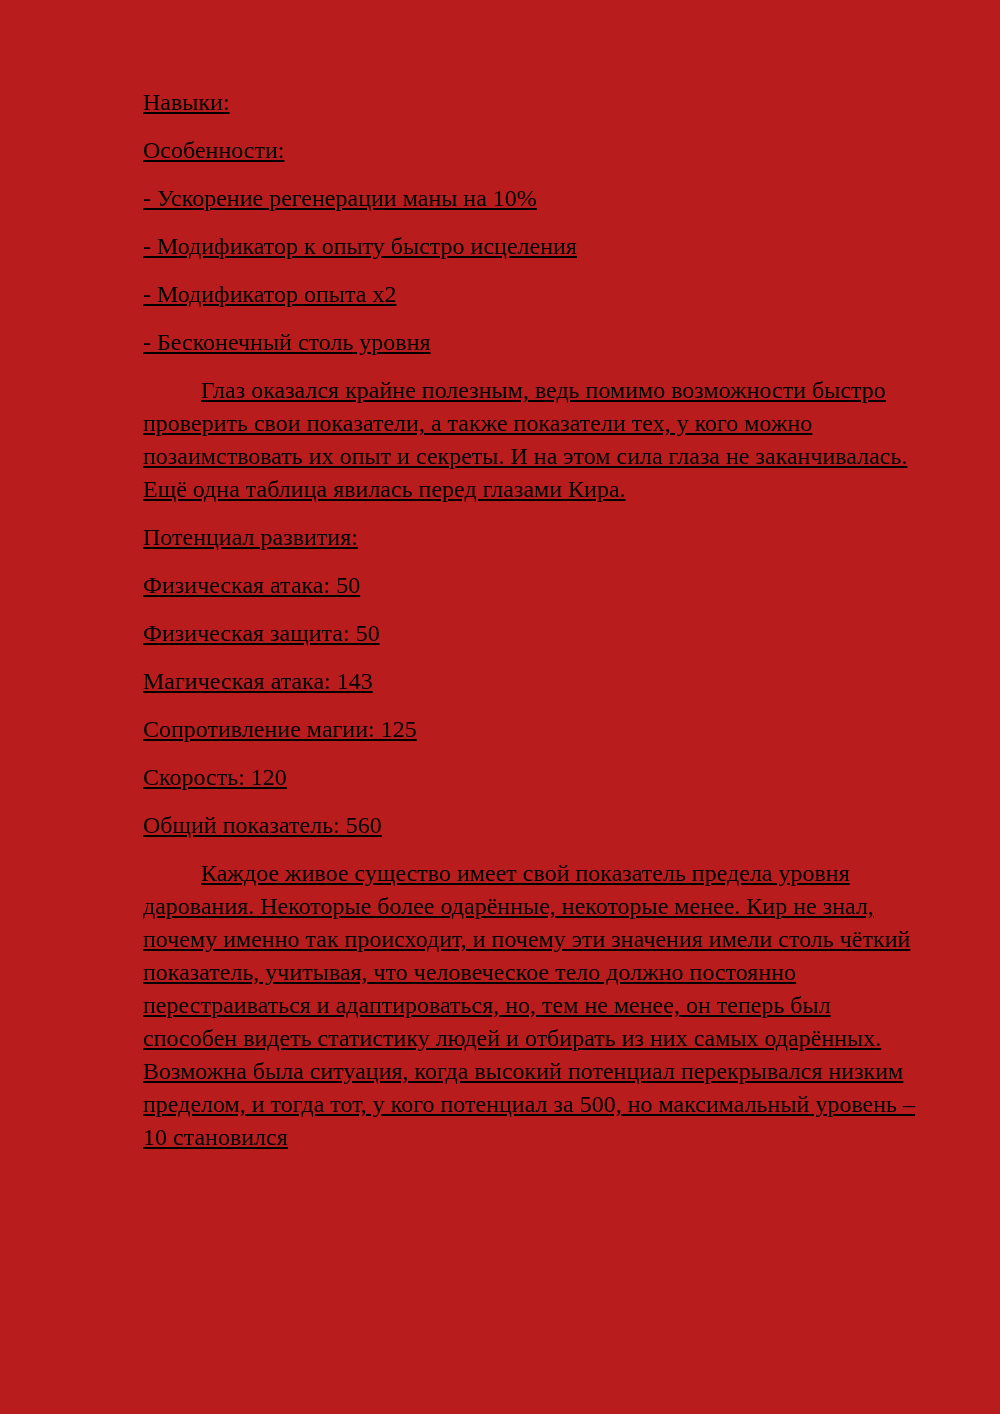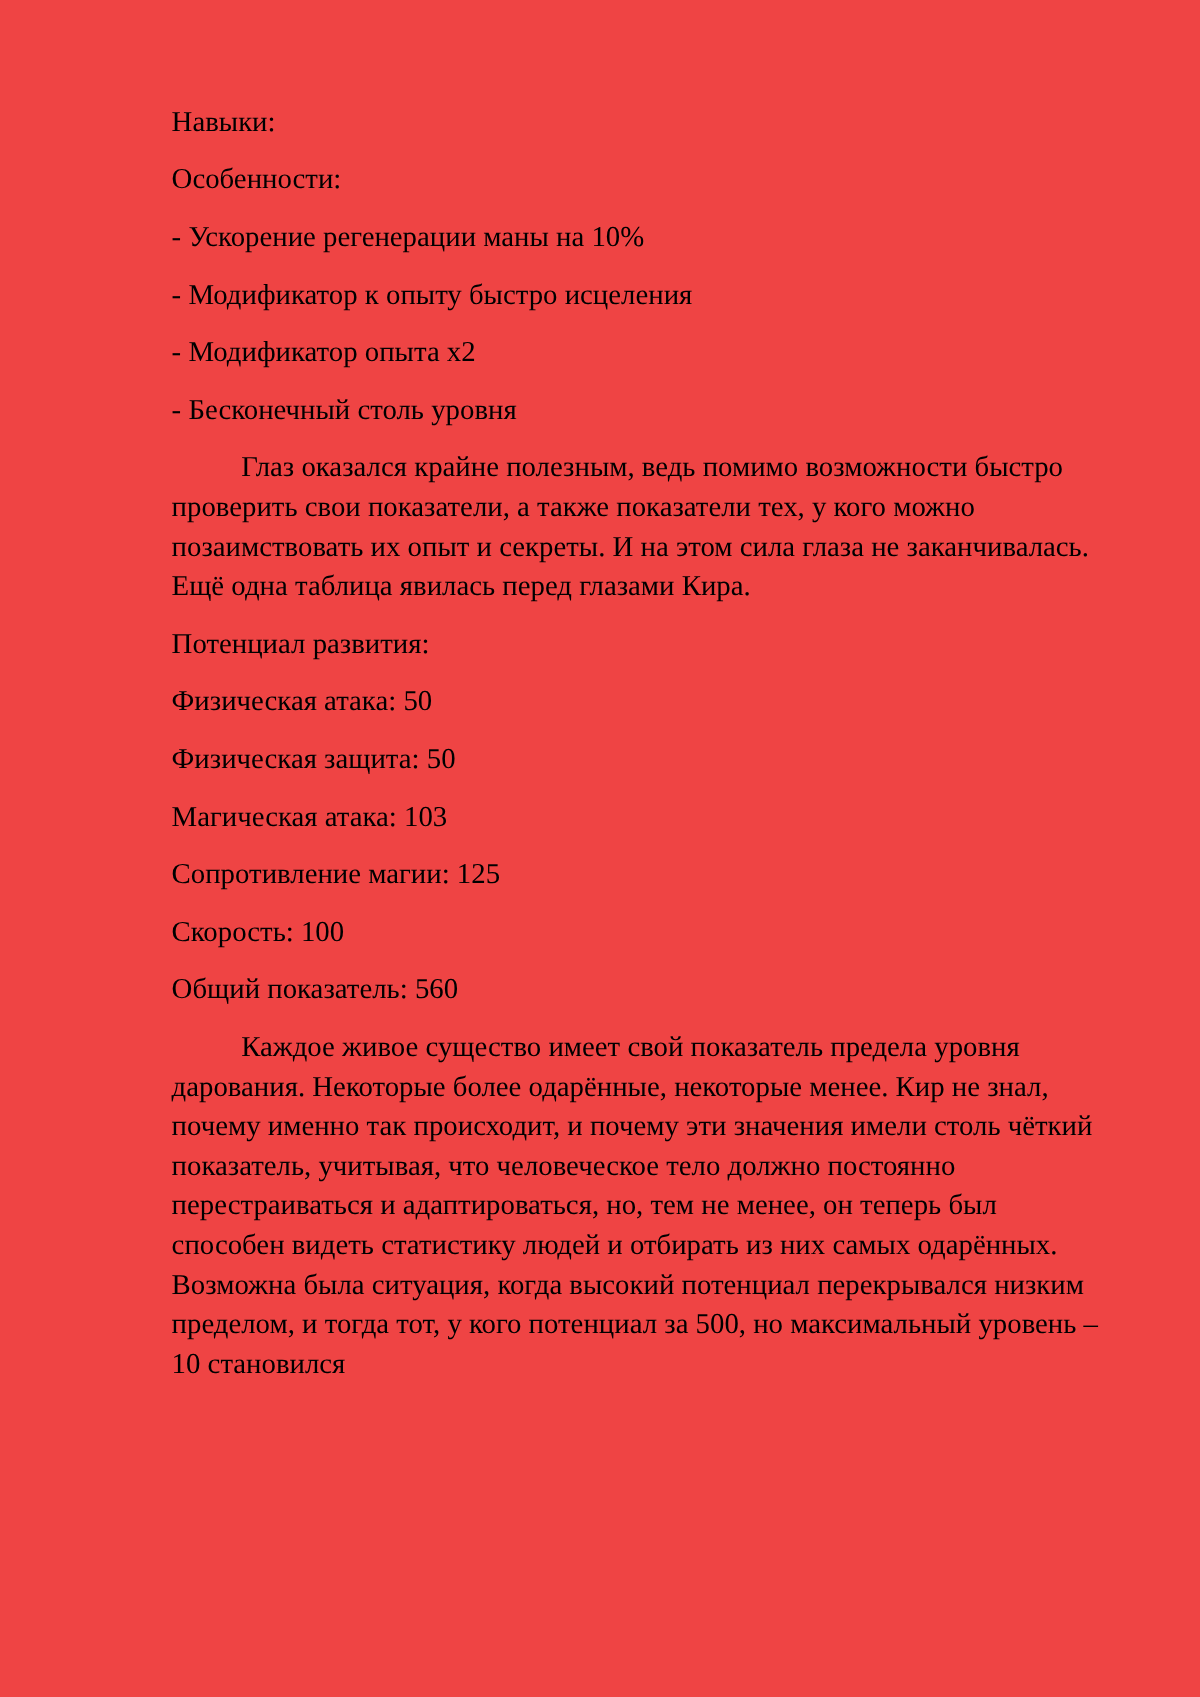--- a/index.html
+++ b/index.html
@@ -4,24 +4,25 @@
 <style>
   html, body {
     margin: 0;
     padding: 0;
     background: #ffffff;
   }
   .page {
     position: relative;
     width: 1000px;
     height: 1414px;
-    background: #ef4444;
+    background: #b91c1c;
     box-sizing: border-box;
     padding: 86px 70px 0 143px;
     overflow: hidden;
+    text-decoration: underline;
   }
   .doc {
     font-family: "Liberation Serif", "DejaVu Serif", serif;
     font-size: 24px;
     line-height: 33px;
     color: #000000;
     letter-spacing: 0px;
   }
   .doc p {
     margin: 0 0 15px 0;
@@ -39,19 +40,19 @@
     <p>Навыки:</p>
     <p>Особенности:</p>
     <p>- Ускорение регенерации маны на 10%</p>
     <p>- Модификатор к опыту быстро исцеления</p>
     <p>- Модификатор опыта х2</p>
     <p>- Бесконечный столь уровня</p>
     <p class="para-indent">Глаз оказался крайне полезным, ведь помимо возможности быстро проверить свои показатели, а также показатели тех, у кого можно позаимствовать их опыт и секреты. И на этом сила глаза не заканчивалась. Ещё одна таблица явилась перед глазами Кира.</p>
     <p>Потенциал развития:</p>
     <p>Физическая атака: 50</p>
     <p>Физическая защита: 50</p>
-    <p>Магическая атака: 103</p>
+    <p>Магическая атака: 143</p>
     <p>Сопротивление магии: 125</p>
-    <p>Скорость: 100</p>
+    <p>Скорость: 120</p>
     <p>Общий показатель: 560</p>
     <p class="para-indent">Каждое живое существо имеет свой показатель предела уровня дарования. Некоторые более одарённые, некоторые менее. Кир не знал, почему именно так происходит, и почему эти значения имели столь чёткий показатель, учитывая, что человеческое тело должно постоянно перестраиваться и адаптироваться, но, тем не менее, он теперь был способен видеть статистику людей и отбирать из них самых одарённых. Возможна была ситуация, когда высокий потенциал перекрывался низким пределом, и тогда тот, у кого потенциал за 500, но максимальный уровень – 10 становился</p>
   </div>
 </div>
 
 </body></html>

